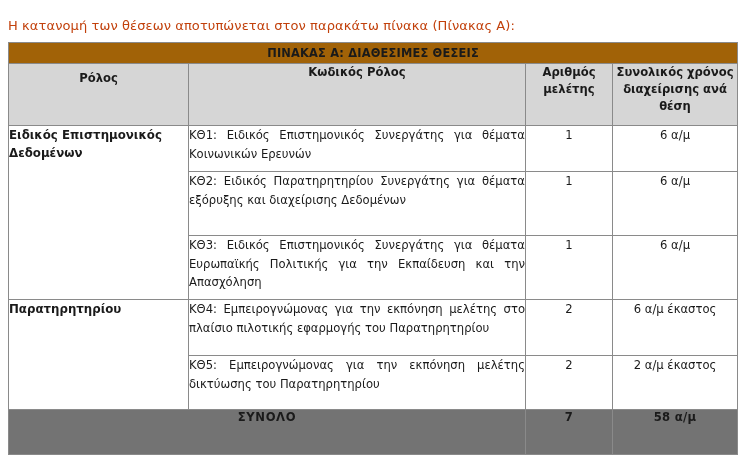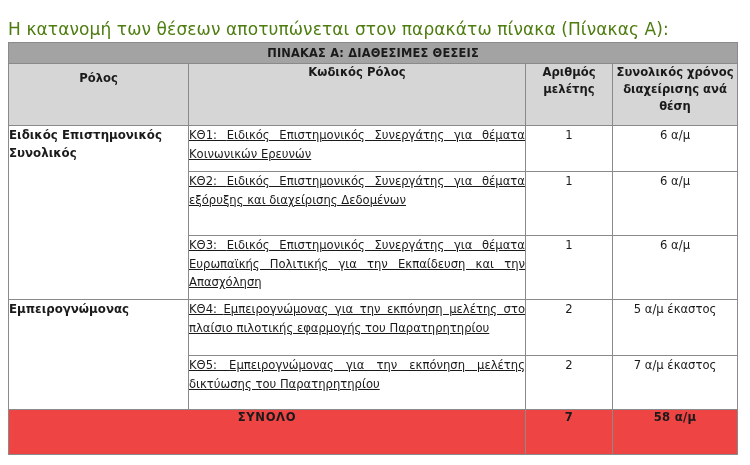--- a/index.html
+++ b/index.html
@@ -23,23 +23,23 @@
     height: 465px;
     box-sizing: border-box;
   }
 
   
   .intro {
     position: absolute;
     left: 8px;
     top: 3px;
     width: 720px;
-    font-size: 17px;
+    font-size: 13px;
     line-height: 19px;
-    color: #4d7c0f;
+    color: #c2410c;
     letter-spacing: 0.1px;
     white-space: nowrap;
   }
 
   
   .table-wrap {
     position: absolute;
     left: 8px;
     top: 42px;
     width: 729px;
@@ -61,21 +61,21 @@
   }
 
   
   col.c-role  { width: 180px; }
   col.c-code  { width: 337px; }
   col.c-num   { width: 87px;  }
   col.c-time  { width: 125px; }
 
   
   .title-band {
-    background: #a3a3a3;
+    background: #a16207;
     text-align: center;
     font-weight: bold;
     font-size: 11.4px;
     letter-spacing: 0.2px;
     height: 20px;
     line-height: 20px;
     padding: 0 4px;
     white-space: nowrap;
   }
 
@@ -103,36 +103,35 @@
   }
 
   
   .code-cell {
     text-align: justify;
     text-align-last: left;
     font-size: 11.6px;
     line-height: 18.5px;
     padding: 7px 9px 9px 9px;
     hyphens: none;
-    text-decoration: underline;
   }
   .code-cell .code-label { white-space: nowrap; }
 
   
   .num-cell,
   .time-cell {
     text-align: center;
     font-size: 11.6px;
     line-height: 18.5px;
     padding: 7px 4px 9px 4px;
   }
 
   
   .total-row td {
-    background: #ef4444;
+    background: #737373;
     font-weight: bold;
     text-align: center;
     font-size: 11.6px;
     height: 44px;
     vertical-align: middle;
     padding: 0 6px;
     letter-spacing: 0.3px;
   }
   .total-row td.total-label { letter-spacing: 0.6px; }
 
@@ -165,64 +164,64 @@
         <tr>
           <th class="hdr role-hdr">Ρόλος</th>
           <th class="hdr">Κωδικός Ρόλος</th>
           <th class="hdr">Αριθμός μελέτης</th>
           <th class="hdr">Συνολικός χρόνος διαχείρισης ανά θέση</th>
         </tr>
       </thead>
       <tbody>
 
         <tr class="r-k1">
-          <td class="role-cell" rowspan="3">Ειδικός Επιστημονικός Συνολικός</td>
+          <td class="role-cell" rowspan="3">Ειδικός Επιστημονικός Δεδομένων</td>
           <td class="code-cell">
             <span class="code-label">ΚΘ1: </span>
             <span>Ειδικός Επιστημονικός Συνεργάτης για θέματα Κοινωνικών Ερευνών</span>
           </td>
           <td class="num-cell">1</td>
           <td class="time-cell">6 α/μ</td>
         </tr>
 
         <tr class="r-k2">
           <td class="code-cell">
             <span class="code-label">ΚΘ2: </span>
-            <span>Ειδικός Επιστημονικός Συνεργάτης για θέματα εξόρυξης και διαχείρισης Δεδομένων</span>
+            <span>Ειδικός Παρατηρητηρίου Συνεργάτης για θέματα εξόρυξης και διαχείρισης Δεδομένων</span>
           </td>
           <td class="num-cell">1</td>
           <td class="time-cell">6 α/μ</td>
         </tr>
 
         <tr class="r-k3">
           <td class="code-cell">
             <span class="code-label">ΚΘ3: </span>
             <span>Ειδικός Επιστημονικός Συνεργάτης για θέματα Ευρωπαϊκής Πολιτικής για την Εκπαίδευση και την Απασχόληση</span>
           </td>
           <td class="num-cell">1</td>
           <td class="time-cell">6 α/μ</td>
         </tr>
 
         <tr class="r-k4">
-          <td class="role-cell" rowspan="2">Εμπειρογνώμονας</td>
+          <td class="role-cell" rowspan="2">Παρατηρητηρίου</td>
           <td class="code-cell">
             <span class="code-label">ΚΘ4: </span>
             <span>Εμπειρογνώμονας για την εκπόνηση μελέτης στο πλαίσιο πιλοτικής εφαρμογής του Παρατηρητηρίου</span>
           </td>
           <td class="num-cell">2</td>
-          <td class="time-cell">5 α/μ έκαστος</td>
+          <td class="time-cell">6 α/μ έκαστος</td>
         </tr>
 
         <tr class="r-k5">
           <td class="code-cell">
             <span class="code-label">ΚΘ5: </span>
             <span>Εμπειρογνώμονας για την εκπόνηση μελέτης δικτύωσης του Παρατηρητηρίου</span>
           </td>
           <td class="num-cell">2</td>
-          <td class="time-cell">7 α/μ έκαστος</td>
+          <td class="time-cell">2 α/μ έκαστος</td>
         </tr>
 
         <tr class="total-row">
           <td class="total-label" colspan="2">ΣΥΝΟΛΟ</td>
           <td>7</td>
           <td>58 α/μ</td>
         </tr>
 
       </tbody>
     </table>

